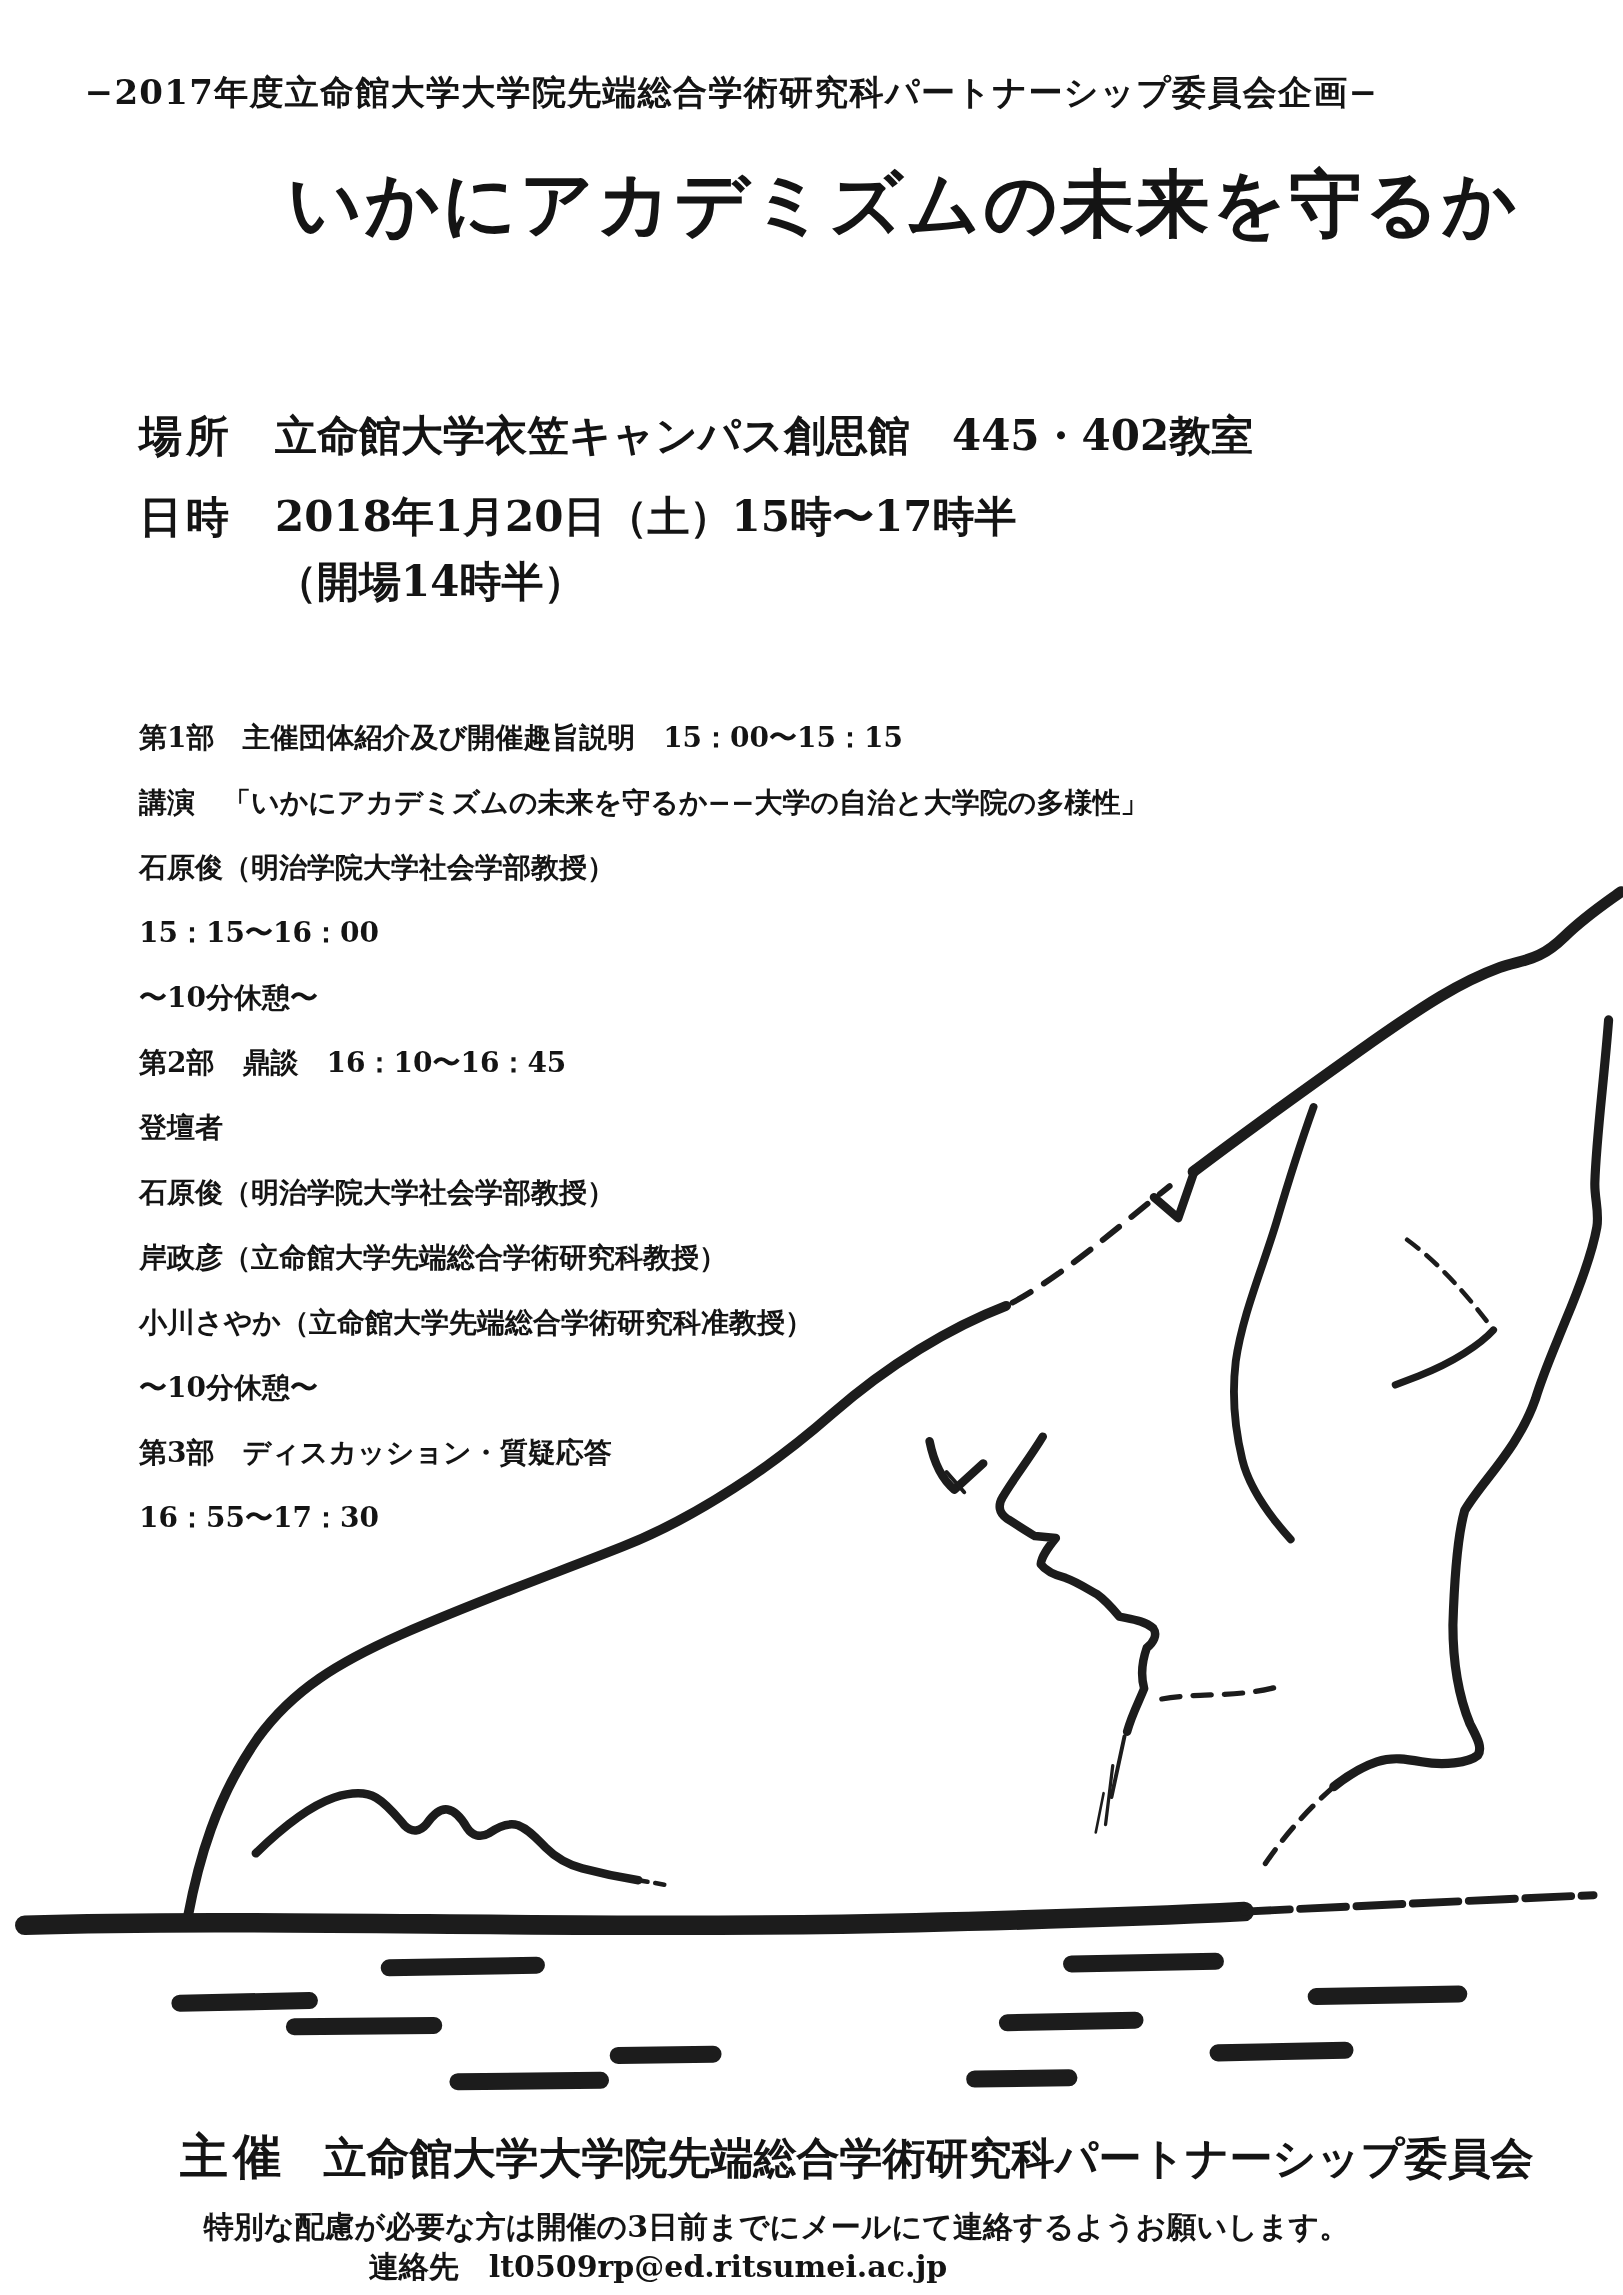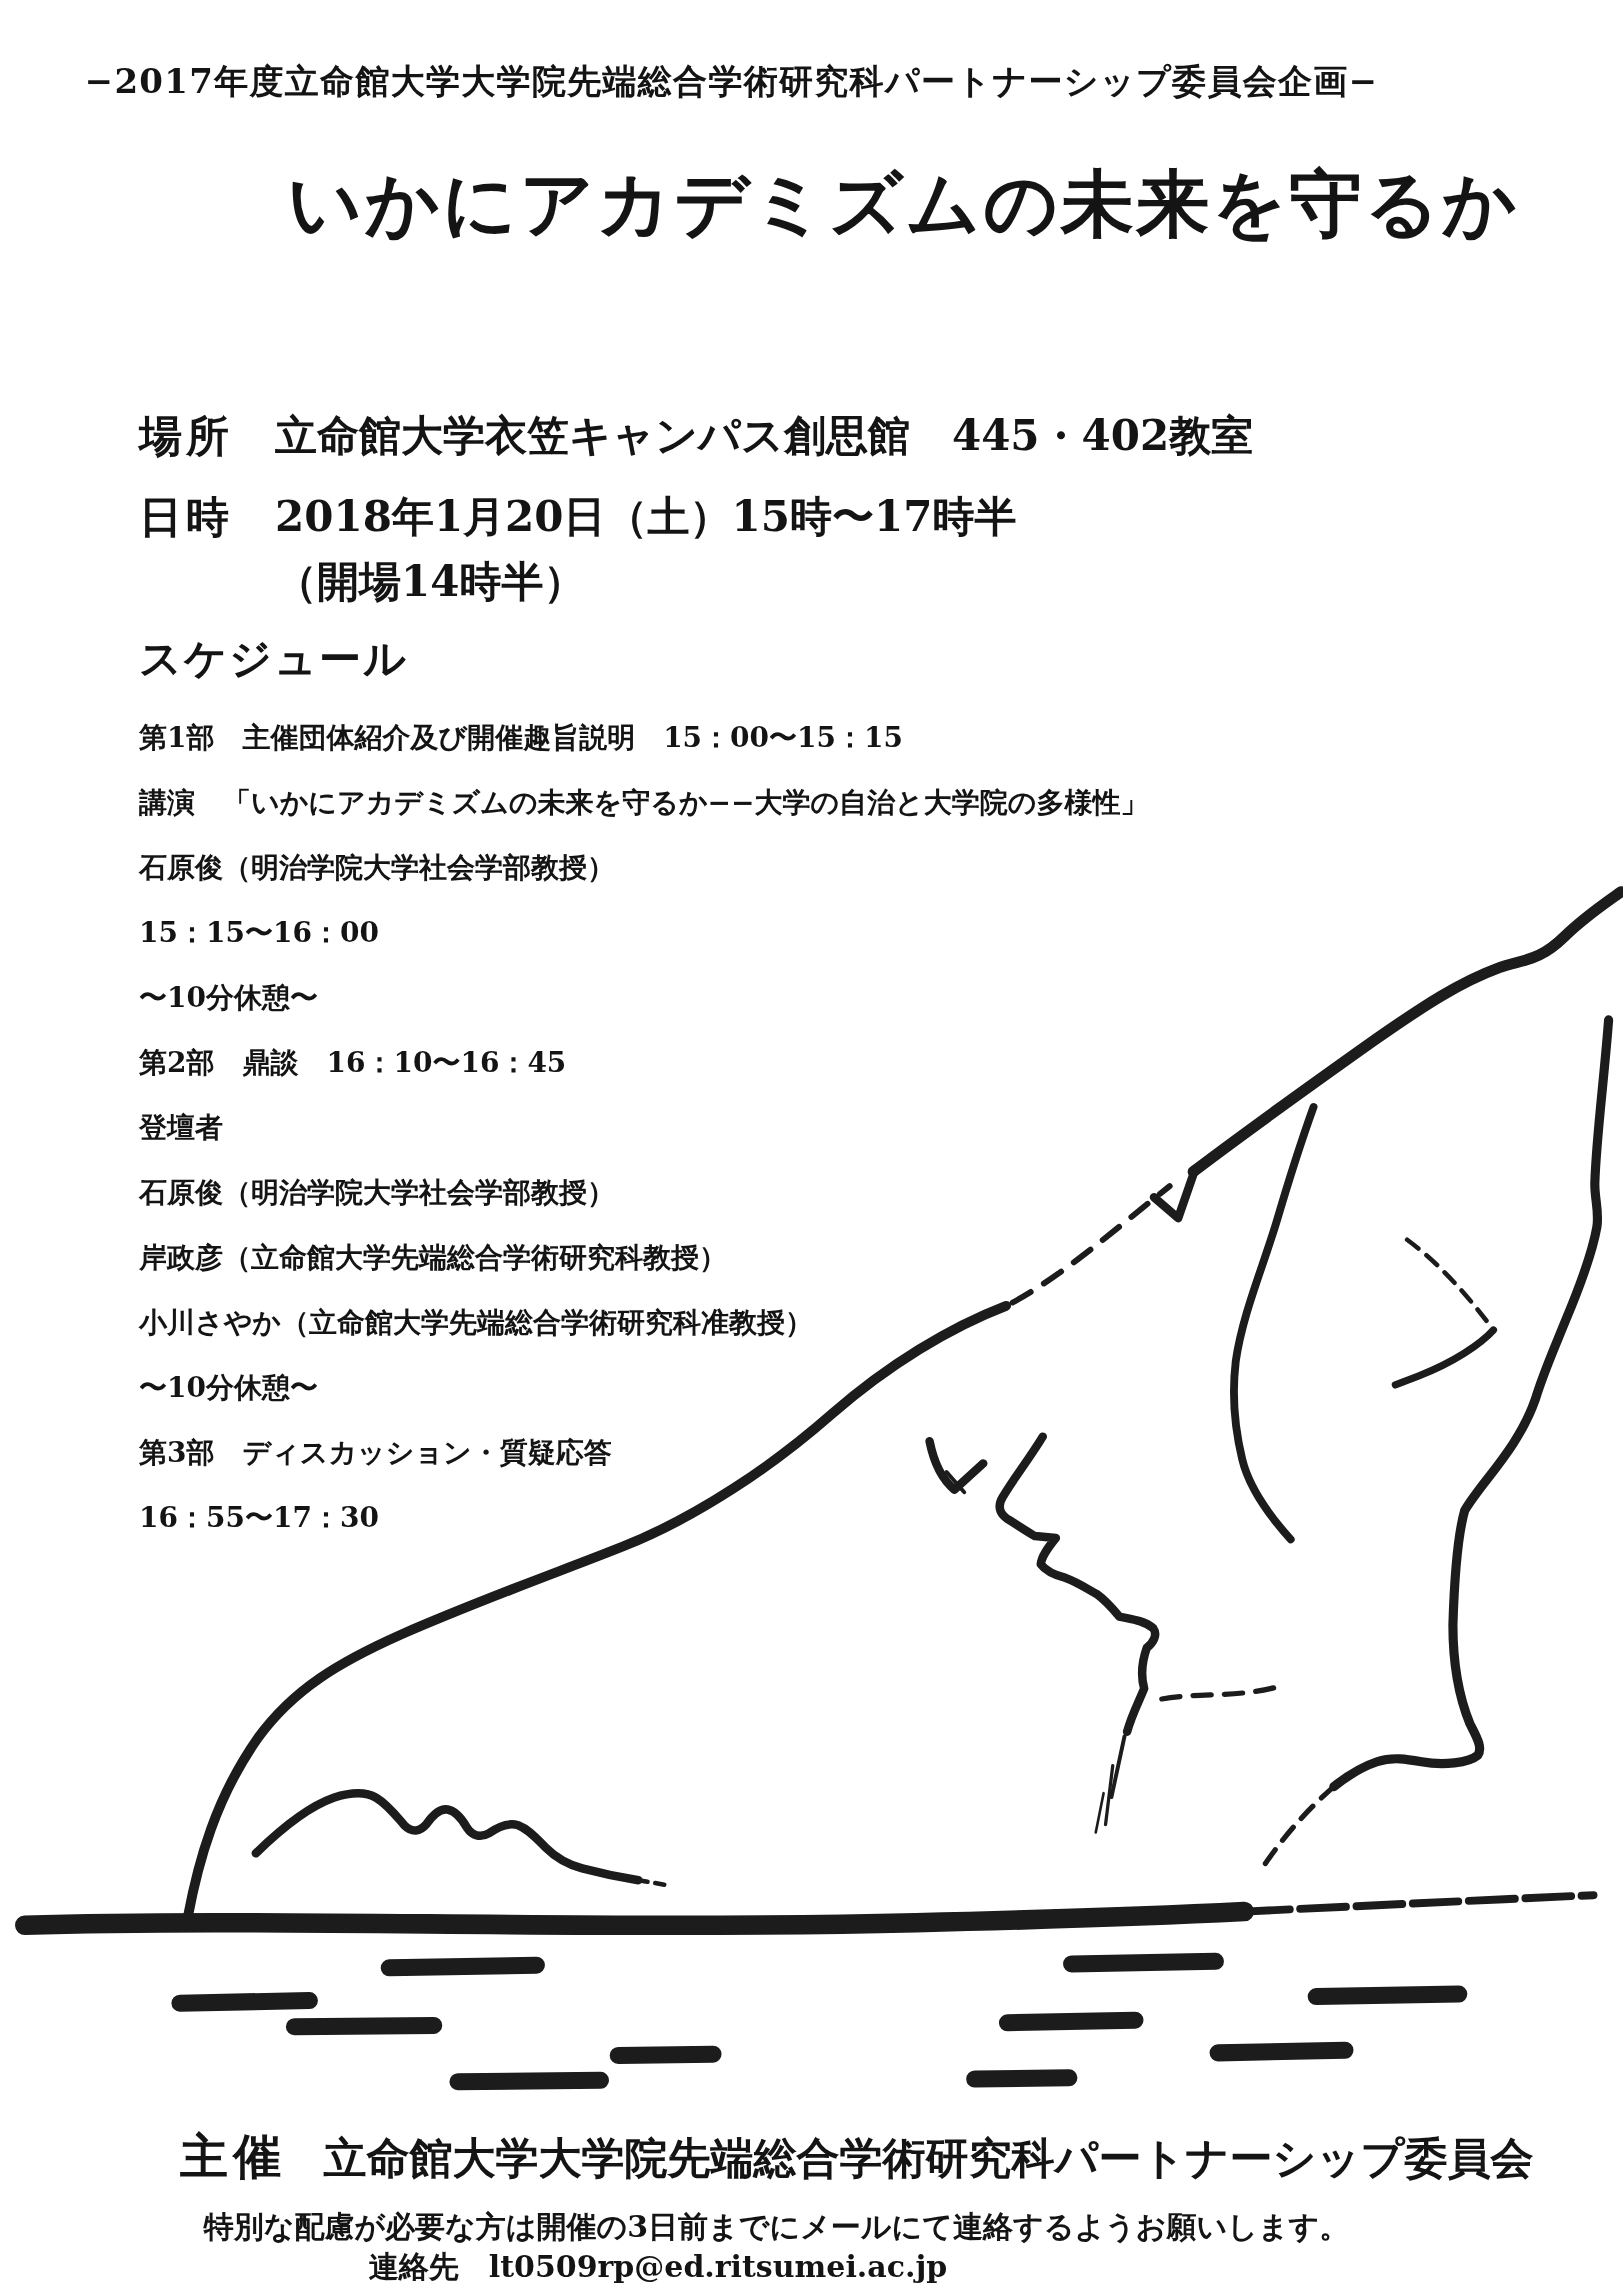--- a/index.html
+++ b/index.html
@@ -7,21 +7,21 @@
     position:relative;
     width:1623px;height:2295px;
     background:#ffffff;
     overflow:hidden;
     font-family:"DejaVu Serif","Liberation Serif",serif;
     color:#141414;
   }
   .abs{position:absolute;}
   .center{text-align:center;}
   .header-line{
-    top:59px;left:0;width:1463px;
+    top:70px;left:0;width:1463px;
     font-size:34px;font-weight:600;letter-spacing:1.3px;
   }
   .main-title{
     top:156px;left:262px;width:1283px;
     font-size:73px;font-weight:bold;letter-spacing:2.6px;
   }
   .sub-title{
     top:275px;left:694px;width:785px;
     font-size:59px;font-weight:bold;letter-spacing:1.3px;
   }
@@ -136,21 +136,20 @@
 
   <h1 class="abs main-title center" style="margin:0;">いかにアカデミズムの未来を守るか</h1>
 
   <div class="abs info-label row-venue lbl-x">場所</div>
   <div class="abs info-value row-venue val-x">立命館大学衣笠キャンパス創思館　445・402教室</div>
 
   <div class="abs info-label row-date lbl-x">日時</div>
   <div class="abs info-value row-date val-x">2018年1月20日（土）15時〜17時半</div>
   <div class="abs info-value row-datenote val-x">（開場14時半）</div>
 
-  <div class="abs schedule-heading">スケジュール</div>
   <div class="abs schedule-list">
     <div class="schedule-line">第1部　主催団体紹介及び開催趣旨説明　15：00〜15：15</div>
     <div class="schedule-line">講演　「いかにアカデミズムの未来を守るか−−大学の自治と大学院の多様性」</div>
     <div class="schedule-line">石原俊（明治学院大学社会学部教授）</div>
     <div class="schedule-line">15：15〜16：00</div>
     <div class="schedule-line">〜10分休憩〜</div>
     <div class="schedule-line">第2部　鼎談　16：10〜16：45</div>
     <div class="schedule-line">登壇者</div>
     <div class="schedule-line">石原俊（明治学院大学社会学部教授）</div>
     <div class="schedule-line">岸政彦（立命館大学先端総合学術研究科教授）</div>

